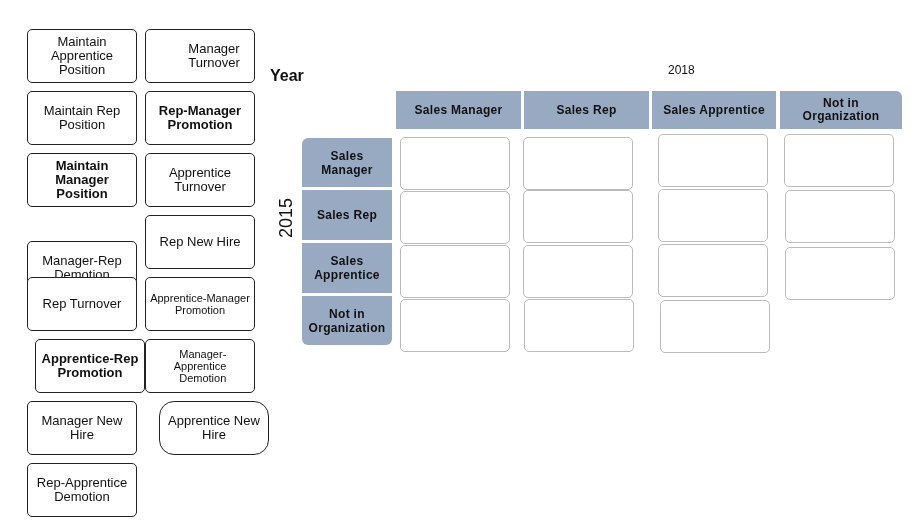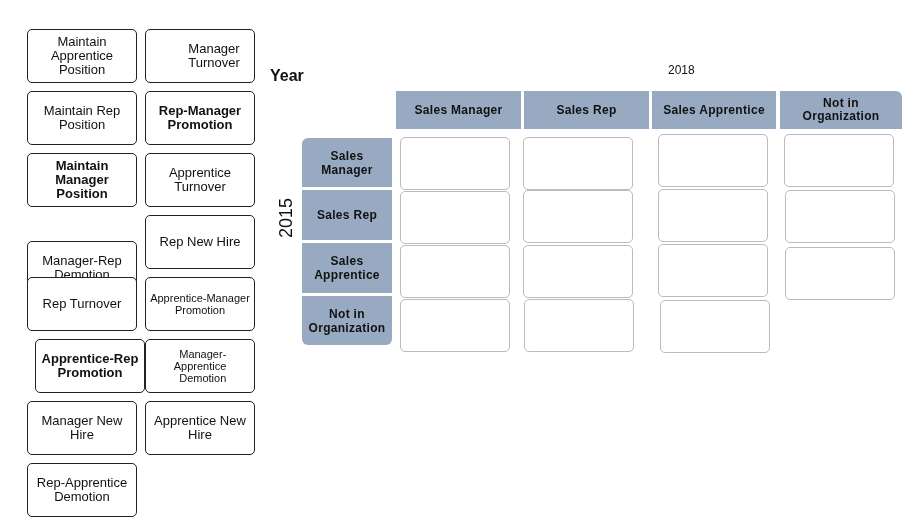--- a/index.html
+++ b/index.html
@@ -36,21 +36,21 @@
   <div class="card" style="left:145px;top:91px;font-weight:bold;">Rep-Manager Promotion</div>
   <div class="card" style="left:27px;top:153px;font-weight:bold;">Maintain Manager Position</div>
   <div class="card" style="left:145px;top:153px;">Apprentice Turnover</div>
   <div class="card" style="left:27px;top:225px;margin-top:16px;">Manager-Rep Demotion</div>
   <div class="card" style="left:145px;top:215px;">Rep New Hire</div>
   <div class="card" style="left:27px;top:277px;">Rep Turnover</div>
   <div class="card small" style="left:145px;top:277px;">Apprentice-Manager Promotion</div>
   <div class="card" style="left:35px;top:339px;font-weight:bold;">Apprentice-Rep Promotion</div>
   <div class="card small" style="left:145px;top:339px;padding:2px 34px;text-align:right;">Manager-Apprentice Demotion</div>
   <div class="card" style="left:27px;top:401px;">Manager New Hire</div>
-  <div class="card" style="left:145px;top:401px;">Apprentice New Hire</div>
+  <div class="card" style="left:159px;top:401px;border-radius:15px;">Apprentice New Hire</div>
   <div class="card" style="left:27px;top:463px;">Rep-Apprentice Demotion</div>
 </div>
 
 <div class="title-year">Year</div>
 <div class="title-2018">2018</div>
 <div class="title-2015">2015</div>
 
 <div class="col-head" style="left:396px;width:125px;">Sales Manager</div>
 <div class="col-head" style="left:524px;width:125px;">Sales Rep</div>
 <div class="col-head" style="left:652px;width:124px;">Sales Apprentice</div>

